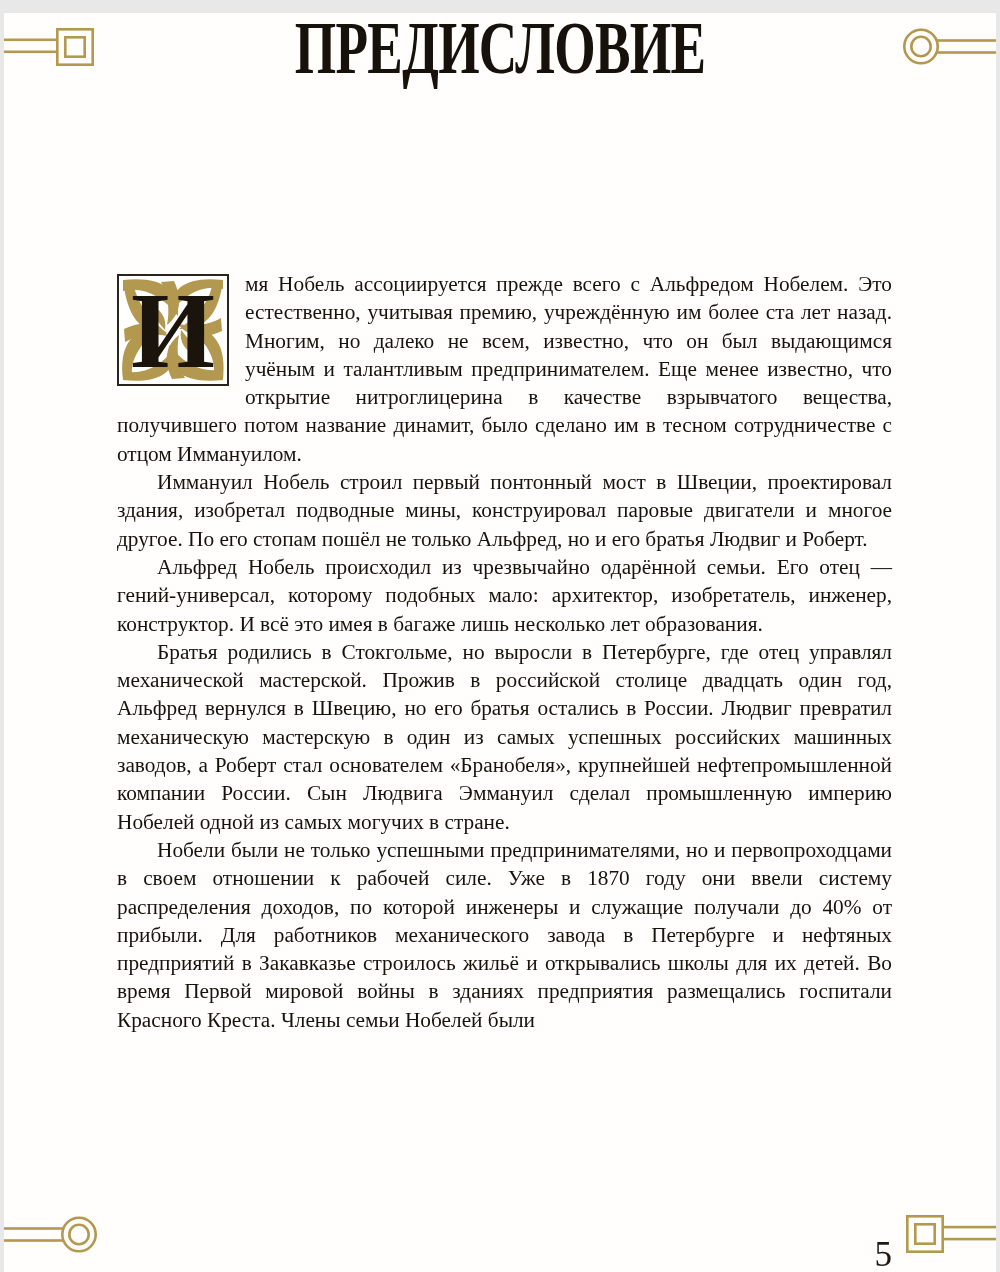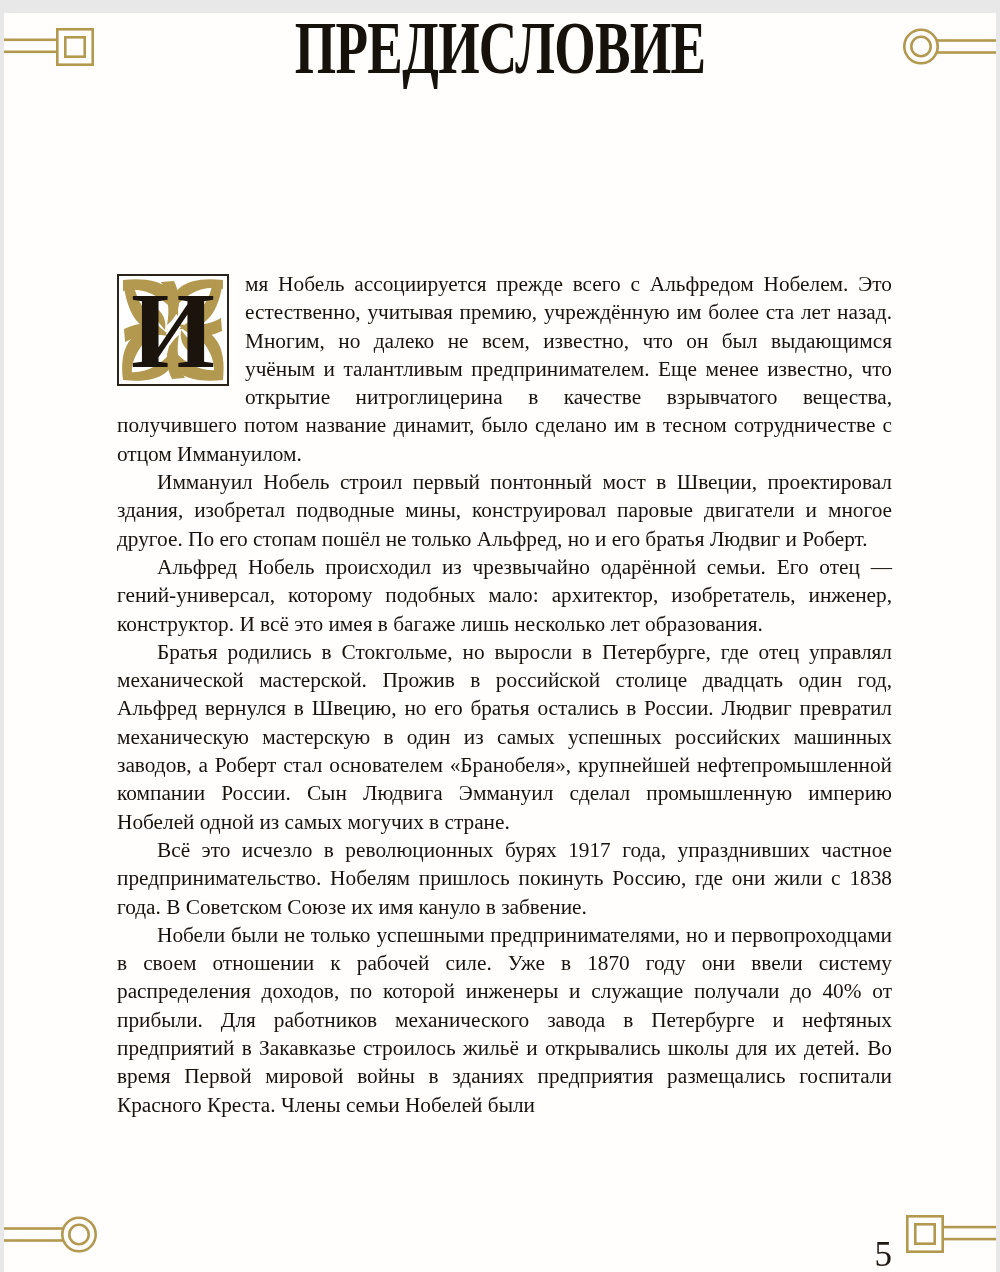--- a/index.html
+++ b/index.html
@@ -141,19 +141,18 @@
             <path d="M30,30 C44,34 50,44 48,56 C40,46 33,39 26,36 Z"></path>
             <path d="M82,82 C68,78 62,68 64,56 C72,66 79,73 86,76 Z"></path>
           </g>
         </svg>
         <span class="dropcap-letter">И</span>
       </span><span>мя Нобель ассоциируется прежде всего с Альфредом Нобелем. Это естественно, учитывая премию, учреждённую им более ста лет назад. Многим, но далеко не всем, известно, что он был выдающимся учёным и талантливым предпринимателем. Еще менее известно, что открытие нитроглицерина в качестве взрывчатого вещества, получившего потом название динамит, было сделано им в тесном сотрудничестве с отцом Иммануилом.</span>
     </p>
     <p>Иммануил Нобель строил первый понтонный мост в Швеции, проектировал здания, изобретал подводные мины, конструировал паровые двигатели и многое другое. По его стопам пошёл не только Альфред, но и его братья Людвиг и Роберт.</p>
     <p>Альфред Нобель происходил из чрезвычайно одарённой семьи. Его отец — гений-универсал, которому подобных мало: архитектор, изобретатель, инженер, конструктор. И всё это имея в багаже лишь несколько лет образования.</p>
     <p>Братья родились в Стокгольме, но выросли в Петербурге, где отец управлял механической мастерской. Прожив в российской столице двадцать один год, Альфред вернулся в Швецию, но его братья остались в России. Людвиг превратил механическую мастерскую в один из самых успешных российских машинных заводов, а Роберт стал основателем «Бранобеля», крупнейшей нефтепромышленной компании России. Сын Людвига Эммануил сделал промышленную империю Нобелей одной из самых могучих в стране.</p>
-    <p>Всё это исчезло в революционных бурях 1917 года, упразднивших частное предпринимательство. Нобелям пришлось покинуть Россию, где они жили с 1838 года. В Советском Союзе их имя кануло в забвение.</p>
     <p>Нобели были не только успешными предпринимателями, но и первопроходцами в своем отношении к рабочей силе. Уже в 1870 году они ввели систему распределения доходов, по которой инженеры и служащие получали до 40% от прибыли. Для работников механического завода в Петербурге и нефтяных предприятий в Закавказье строилось жильё и открывались школы для их детей. Во время Первой мировой войны в зданиях предприятия размещались госпитали Красного Креста. Члены семьи Нобелей были</p>
   </div>
 
   <div class="page-number">5</div>
 
 </div>
 
 </body></html>

